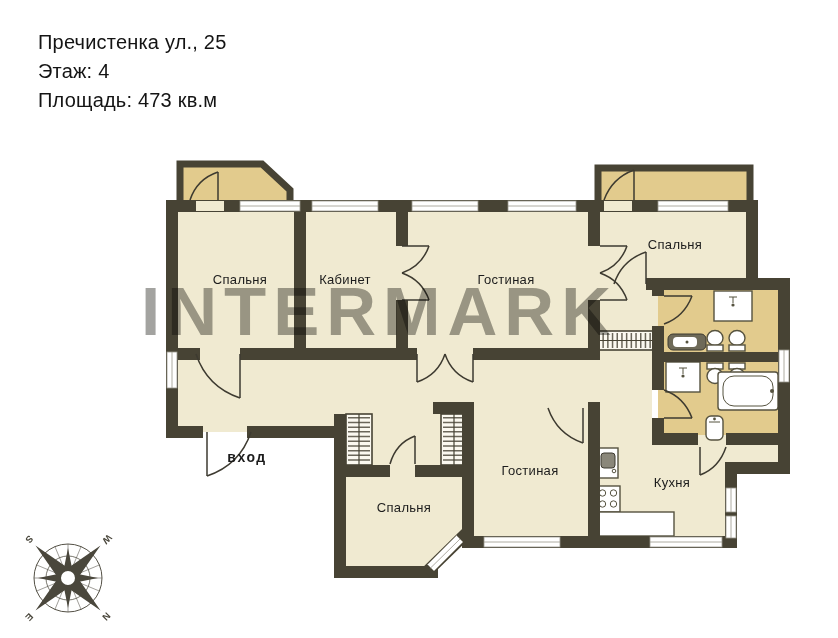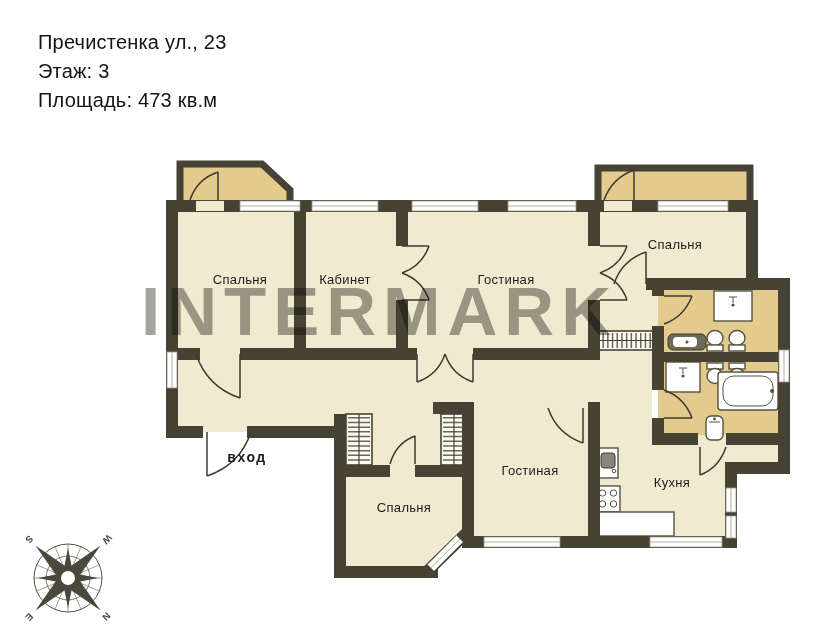--- a/index.html
+++ b/index.html
@@ -26,22 +26,22 @@
   .winline{stroke:#9a978c;stroke-width:.8;}
   .door{stroke:#3d3a30;stroke-width:1.5;fill:none;}
   .fix{fill:#ffffff;stroke:#55523f;stroke-width:1.4;}
   .fixthin{fill:none;stroke:#55523f;stroke-width:1;}
   .hatchline{stroke:#6b675a;}
 </style>
 </head>
 <body>
 
 <div class="header">
-  <div>Пречистенка ул., 23</div>
-  <div>Этаж: 3</div>
+  <div>Пречистенка ул., 25</div>
+  <div>Этаж: 4</div>
   <div>Площадь: 473 кв.м</div>
 </div>
 
 <svg class="plan-svg" width="838" height="638" viewBox="0 0 838 638">
 
   <g>
     <rect x="172" y="206" width="580" height="148" fill="#f0ead1"></rect>
     <rect x="172" y="348" width="430" height="84" fill="#f0ead1"></rect>
     <rect x="594" y="290" width="58" height="154" fill="#f0ead1"></rect>
     <polygon points="340,408 468,408 468,540 430,576 340,576" fill="#f0ead1"></polygon>

